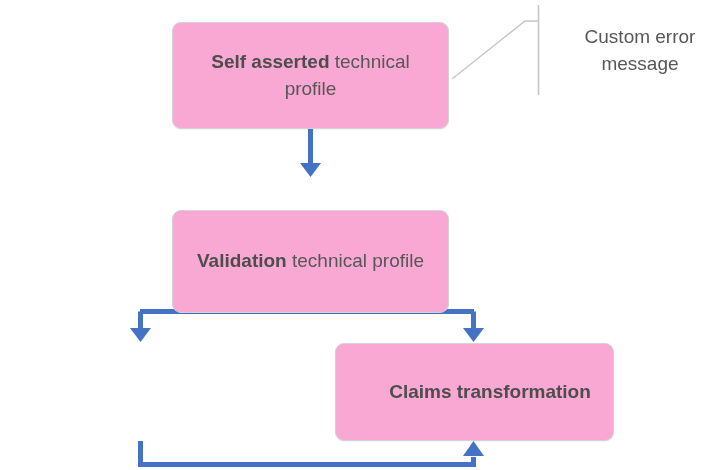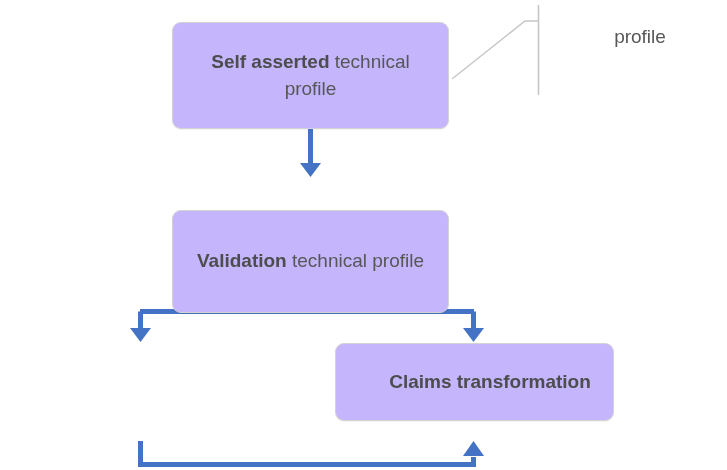--- a/index.html
+++ b/index.html
@@ -16,41 +16,41 @@
   }
   #stage {
     position: absolute;
     left: 0; top: 0;
     width: 727px;
     height: 470px;
   }
   .node {
     position: absolute;
     box-sizing: border-box;
-    background: #c4b5fd;
+    background: #f9a8d4;
     border: 1px solid #d4d2d2;
     border-radius: 9px;
     display: flex;
     align-items: center;
     justify-content: center;
     text-align: center;
     color: #575757;
     font-size: 19px;
     line-height: 1.42;
     padding: 4px 14px;
     box-shadow: 0 1px 1px rgba(0,0,0,0.05);
     user-select: none;
   }
   .node .txt { display: block; }
   .node b { font-weight: bold; color: #4d4d4d; }
 
   #node-self-asserted { left: 172px; top: 22px; width: 277px; height: 107px; }
   #node-validation    { left: 172px; top: 177px; width: 277px; height: 103px; margin-top: 33px; }
   #node-claims-tp     { left: 2px;   top: 343px; width: 279px; height: 98px; }
-  #node-claims-tr     { left: 335px; top: 343px; width: 279px; height: 78px; padding-left: 45px; }
+  #node-claims-tr     { left: 335px; top: 343px; width: 279px; height: 98px; padding-left: 45px; }
 
   .callout-text {
     position: absolute;
     left: 560px;
     top: 24px;
     width: 160px;
     text-align: center;
     color: #575757;
     font-size: 19px;
     line-height: 1.42;
@@ -109,16 +109,17 @@
   <div class="node" id="node-validation">
     <span class="txt"><b>Validation</b><span> technical profile</span></span>
   </div>
 
 
   <div class="node" id="node-claims-tr">
     <span class="txt"><b>Claims transformation</b></span>
   </div>
 
   <div class="callout-text">
-    <div>profile</div>
+    <div>Custom error</div>
+    <div>message</div>
   </div>
 
 </div>
 
 </body></html>

